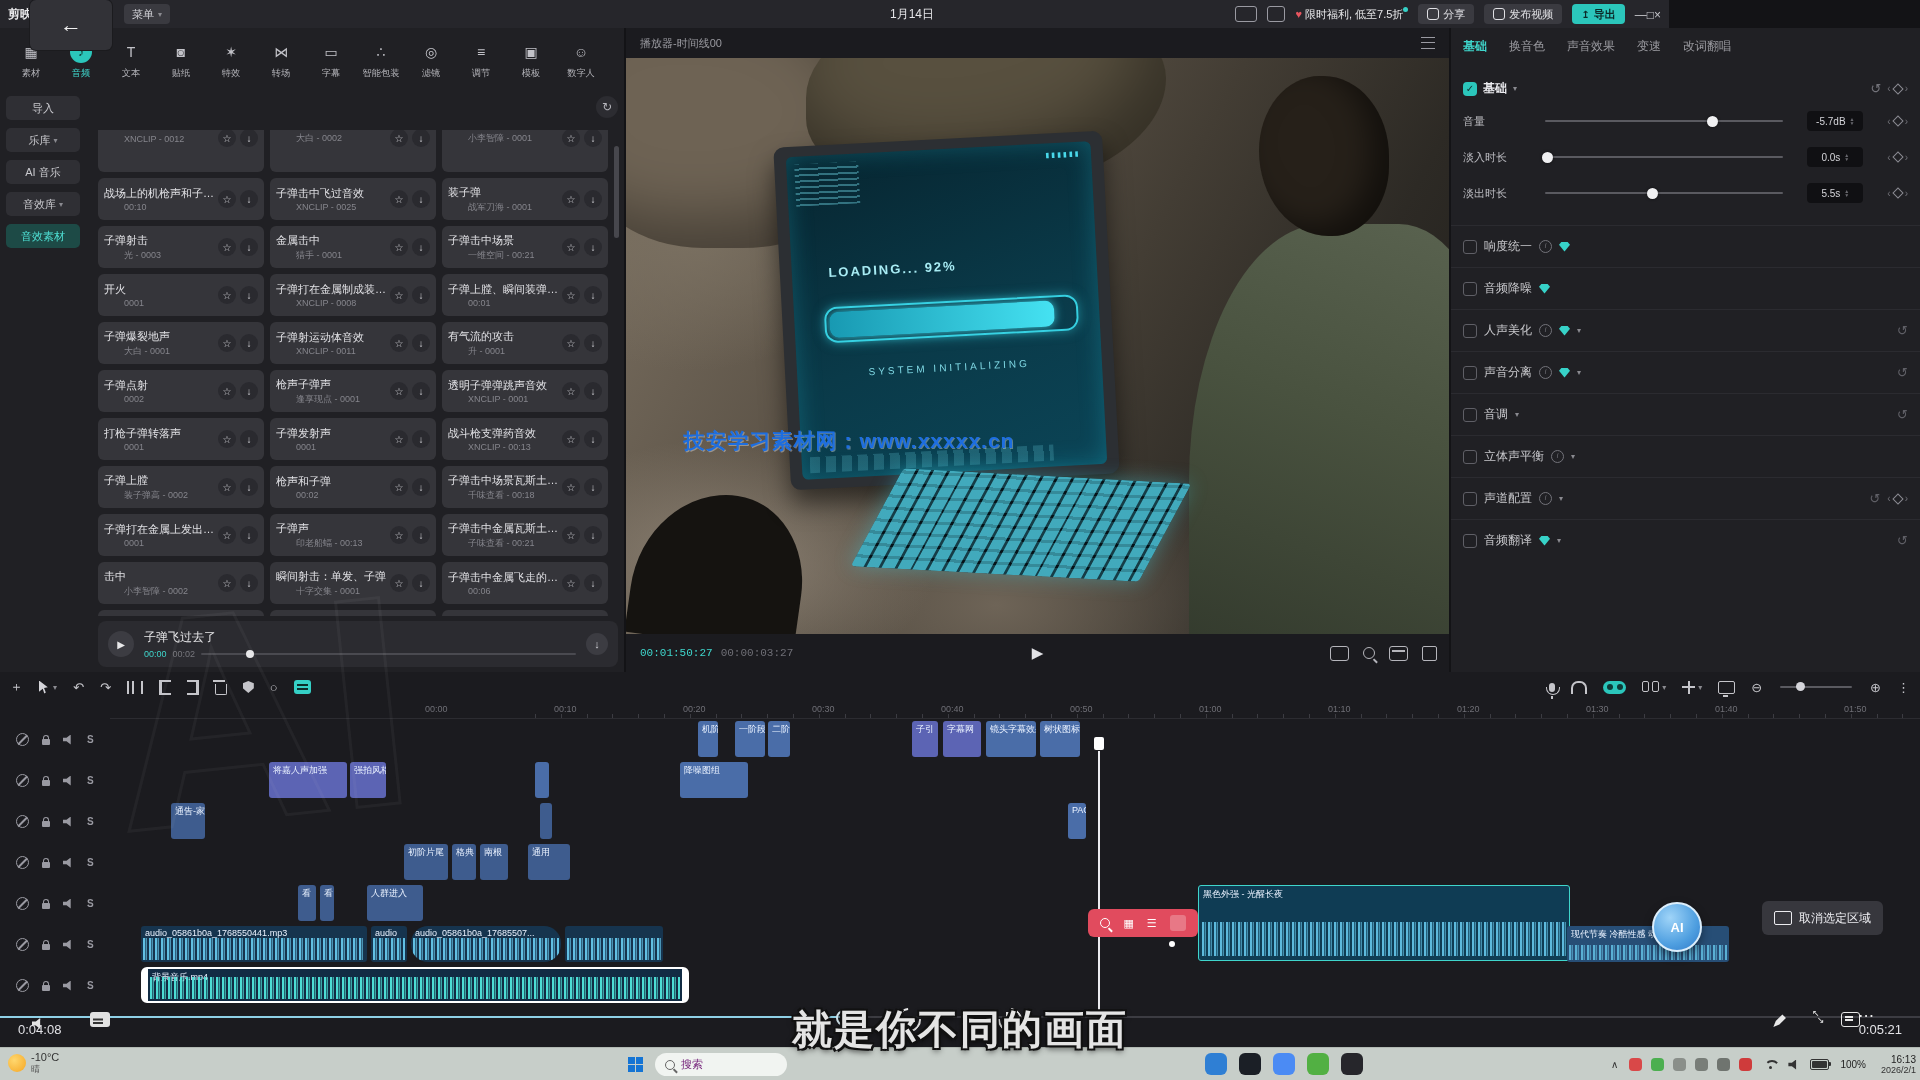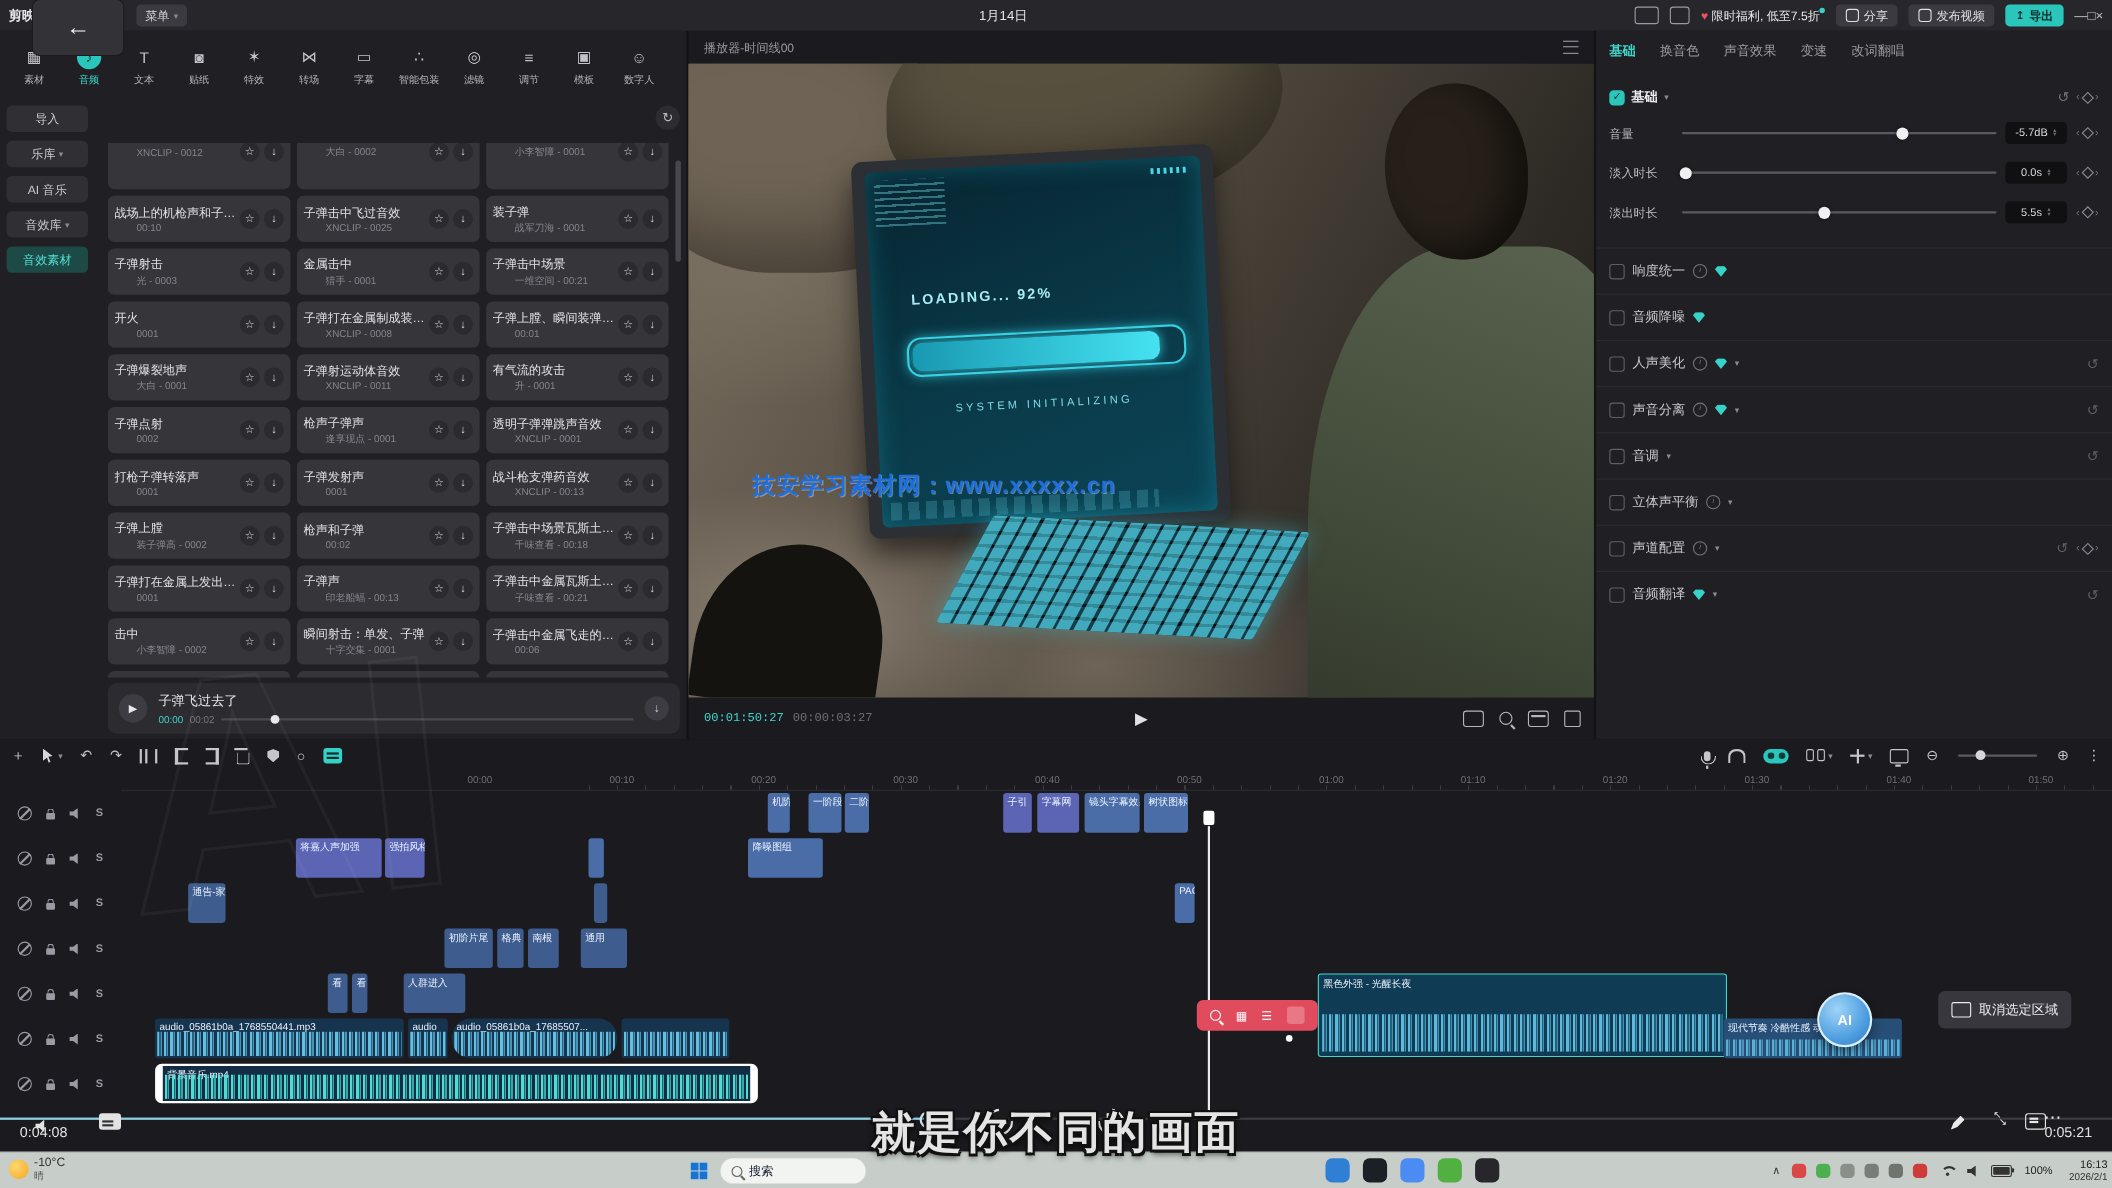--- a/index.html
+++ b/index.html
@@ -2,21 +2,21 @@
 <html><head>
 <meta charset="utf-8">
 <style>
   html,body{margin:0;padding:0;background:#000;}
   .stage{position:relative;width:1920px;height:1080px;overflow:hidden;background:#131316;
          font-family:"Liberation Sans","DejaVu Sans",sans-serif;color:#c9c9ce;
          -webkit-font-smoothing:antialiased;}
   .abs{position:absolute;}
 
   
-  .titlebar{position:absolute;left:0;top:0;width:1920px;height:28px;background:#26262b;display:flex;align-items:center;z-index:20;}
+  .titlebar{position:absolute;left:0;top:0;width:1669px;height:28px;background:#26262b;display:flex;align-items:center;z-index:20;}
   .logo{position:absolute;left:8px;top:6px;font-size:12px;color:#e8e8ea;font-weight:700;}
   .backbox{position:absolute;left:30px;top:0;width:82px;height:50px;background:#323237;border-radius:6px;display:flex;align-items:center;justify-content:center;z-index:30;box-shadow:0 0 0 1px #1b1b1e;}
   .backbox span{font-size:22px;color:#f0f0f0;}
   .menuchip{position:absolute;left:124px;top:4px;height:20px;padding:0 8px;background:#3a3a40;border-radius:4px;font-size:11px;color:#d5d5da;display:flex;align-items:center;gap:4px;}
   .tbdate{position:absolute;left:890px;top:6px;font-size:12px;color:#e5e5e8;}
   .tbright{position:absolute;right:8px;top:0;height:28px;display:flex;align-items:center;gap:10px;}
   .tbico{width:20px;height:14px;border:1.5px solid #9a9aa2;border-radius:3px;}
   .promo{font-size:11px;color:#e8e8ea;}
   .promo .h{color:#e8555f;margin-right:3px;}
   .promo .dot{display:inline-block;width:5px;height:5px;border-radius:50%;background:#35d0c6;vertical-align:top;}
@@ -104,21 +104,21 @@
      linear-gradient(#1b1b1f,#1b1b1f) 100% 50%/3px 7px no-repeat;}
 
   
   .rtmod{position:absolute;left:1451px;top:28px;width:469px;height:644px;background:#202024;}
   .rtabs{display:flex;gap:22px;padding:10px 0 0 12px;height:26px;}
   .rtab{font-size:12px;color:#9a9aa0;}
   .rtab.active{color:#3fd6cc;font-weight:700;}
   .rsec{display:flex;align-items:center;gap:6px;padding:16px 12px 6px 12px;}
   .rsec .lbl{font-size:12px;color:#ececf0;font-weight:700;}
   .rsec .sp{flex:1;}
-  .srow{display:flex;align-items:center;padding:8px 12px;gap:8px;}
+  .srow{display:flex;align-items:center;padding:8px 12px;gap:24px;}
   .srow .lb{width:58px;font-size:11px;color:#b9b9bf;flex:none;}
   .strack{position:relative;flex:1;height:2px;background:#5a5a60;border-radius:1px;}
   .strack i{position:absolute;top:-4.5px;width:11px;height:11px;border-radius:50%;background:#f0f0f2;box-shadow:0 0 3px rgba(0,0,0,.6);}
   .sval{width:56px;height:20px;background:#101013;border-radius:4px;color:#d5d5da;font-size:10px;display:flex;align-items:center;justify-content:center;gap:4px;flex:none;}
   .sval .st{display:flex;flex-direction:column;font-size:5px;color:#6a6a70;line-height:4px;}
   .kf{display:flex;align-items:center;gap:3px;color:#6f6f76;font-size:10px;flex:none;}
   .tgl{display:flex;align-items:center;gap:7px;padding:0 12px;height:41px;border-top:1px solid #2b2b30;}
   .tgl .lb{font-size:12px;color:#c8c8cc;}
   .tgl .sp{flex:1;}
   .tgwrap{margin-top:14px;}
@@ -177,21 +177,21 @@
   .ovskip b{position:absolute;left:0;top:0;right:0;bottom:0;display:flex;align-items:center;justify-content:center;font-size:9px;color:#e8e8e8;font-weight:700;}
   .icpause{width:10px;height:15px;border-left:3.5px solid #e8e8e8;border-right:3.5px solid #e8e8e8;}
 
   
   .taskbar{position:absolute;left:0;top:1047px;width:1920px;height:33px;background:#c7cec9;border-top:1px solid #b2b9b3;z-index:30;}
   .weather{position:absolute;left:8px;top:3px;display:flex;align-items:center;gap:5px;}
   .wic{width:18px;height:18px;border-radius:50%;background:radial-gradient(circle at 35% 35%,#ffd76e,#f5a623);}
   .wtxt{display:flex;flex-direction:column;line-height:12px;}
   .wt1{font-size:11px;color:#333;}
   .wt2{font-size:9px;color:#555;}
-  .tsearch{position:absolute;left:655px;top:5px;width:112px;height:23px;background:#f1f4f1;border-radius:12px;display:flex;align-items:center;gap:6px;padding:0 10px;color:#0f172a;}
+  .tsearch{position:absolute;left:655px;top:5px;width:112px;height:23px;background:#f1f4f1;border-radius:12px;display:flex;align-items:center;gap:6px;padding:0 10px;color:#701a75;}
   .tsearch .q{font-size:11px;}
   .tapps{position:absolute;left:1205px;top:5px;display:flex;gap:12px;}
   .tapp{width:22px;height:22px;border-radius:6px;}
   .tray{position:absolute;right:4px;top:0;height:33px;display:flex;align-items:center;gap:11px;}
   .tri{width:13px;height:13px;border-radius:4px;}
   .clockb{text-align:right;line-height:11px;margin-left:4px;}
   .ck1{font-size:10px;color:#222;}
   .ck2{font-size:9px;color:#333;}
 
   

